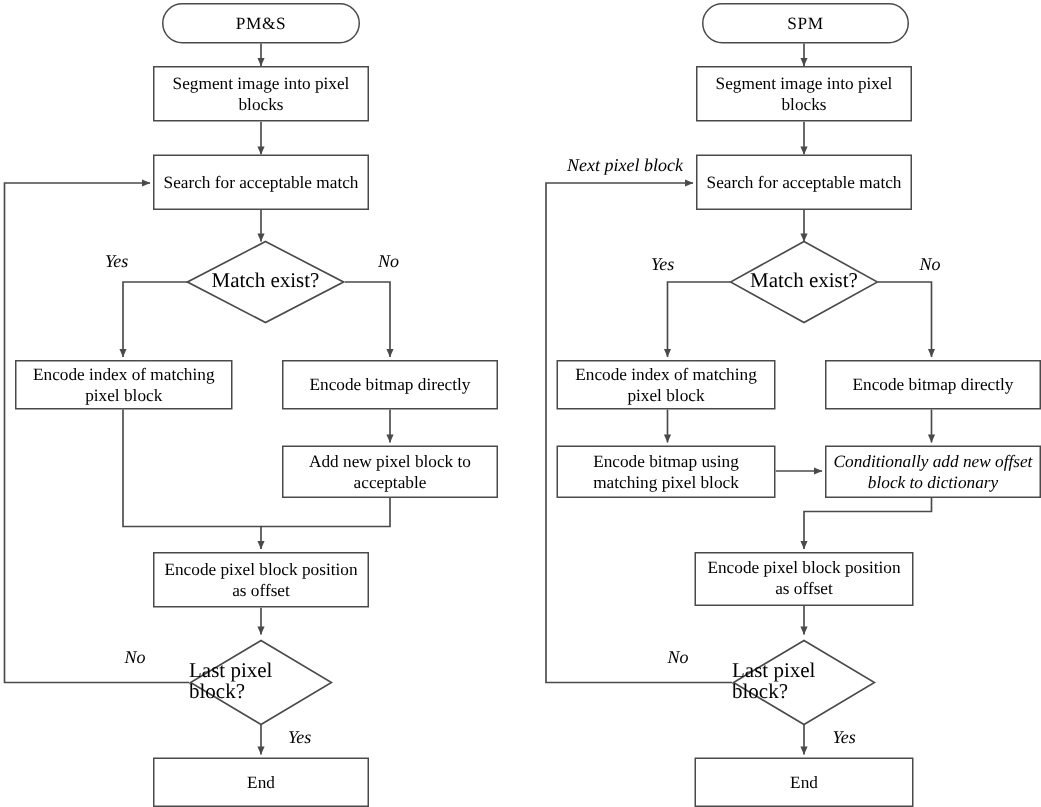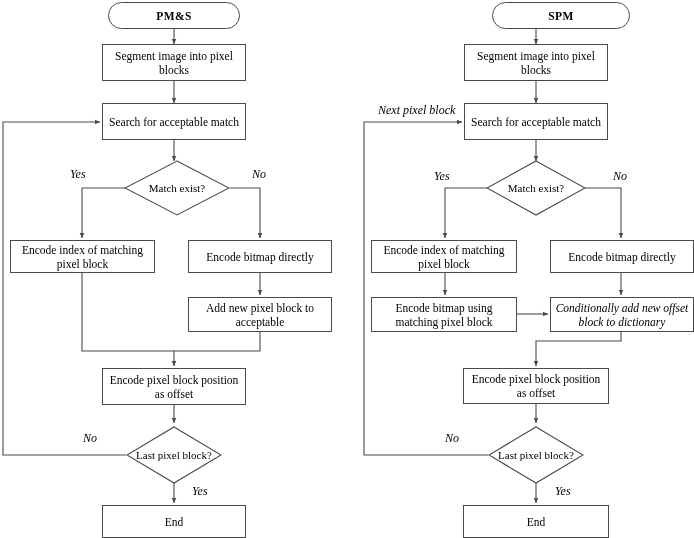--- a/index.html
+++ b/index.html
@@ -31,37 +31,36 @@
     align-items: center;
     justify-content: center;
     text-align: center;
     font-size: 11.5px;
     line-height: 14px;
     color: #000000;
     padding: 0 4px;
   }
   .terminator {
     border-radius: 14px;
-    font-weight: bold;
+    font-weight: normal;
     letter-spacing: 0.4px;
     font-size: 11.5px;
     text-align: center;
   }
   .italic { font-style: italic; }
   .diamond {
     position: absolute;
     display: flex;
     align-items: center;
     justify-content: center;
   }
   .diamond .dlabel {
     position: relative;
     z-index: 2;
-    text-align: center;
-    font-size: 11px;
+    font-size: 14px;
     line-height: 14px;
     color: #000000;
   }
   .diamond svg {
     position: absolute;
     left: 0; top: 0;
     z-index: 1;
   }
   .edge-label {
     position: absolute;
@@ -162,21 +161,21 @@
       <polygon points="48,1 95,29 48,57 1,29" fill="#ffffff" stroke="#4a4a4a" stroke-width="1.1"></polygon>
     </svg>
     <span class="dlabel">Last pixel block?</span>
   </div>
 
   <div class="edge-label" style="left:83px; top:432px;">No</div>
   <div class="edge-label" style="left:192px; top:485px;">Yes</div>
 
   <div class="node" style="left:102px; top:505px; width:144px; height:33px;">End</div>
 
-  <div class="node terminator" style="left:492px; top:2px; width:138px; height:27px;">SPM</div>
+  <div class="node terminator" style="left:468px; top:2px; width:138px; height:27px;">SPM</div>
 
   <div class="node" style="left:464px; top:44px; width:144px; height:37px;">Segment image into pixel blocks</div>
 
   <div class="node" style="left:464px; top:103px; width:144px; height:37px;">Search for acceptable match</div>
 
   <div class="edge-label" style="left:378px; top:104px;">Next pixel block</div>
 
   <div class="diamond" style="left:486px; top:160px; width:100px; height:56px;">
     <svg width="100" height="56" viewBox="0 0 100 56">
       <polygon points="50,1 99,28 50,55 1,28" fill="#ffffff" stroke="#4a4a4a" stroke-width="1.1"></polygon>

